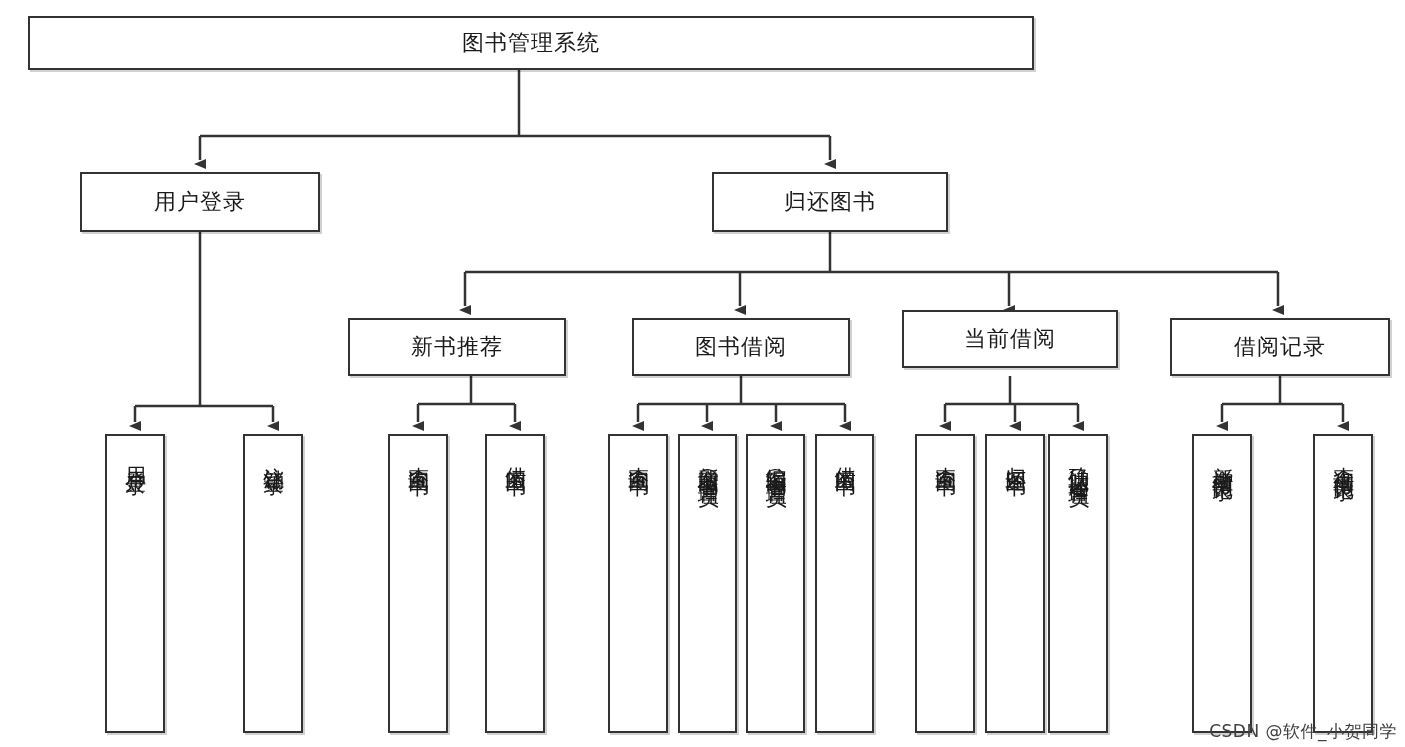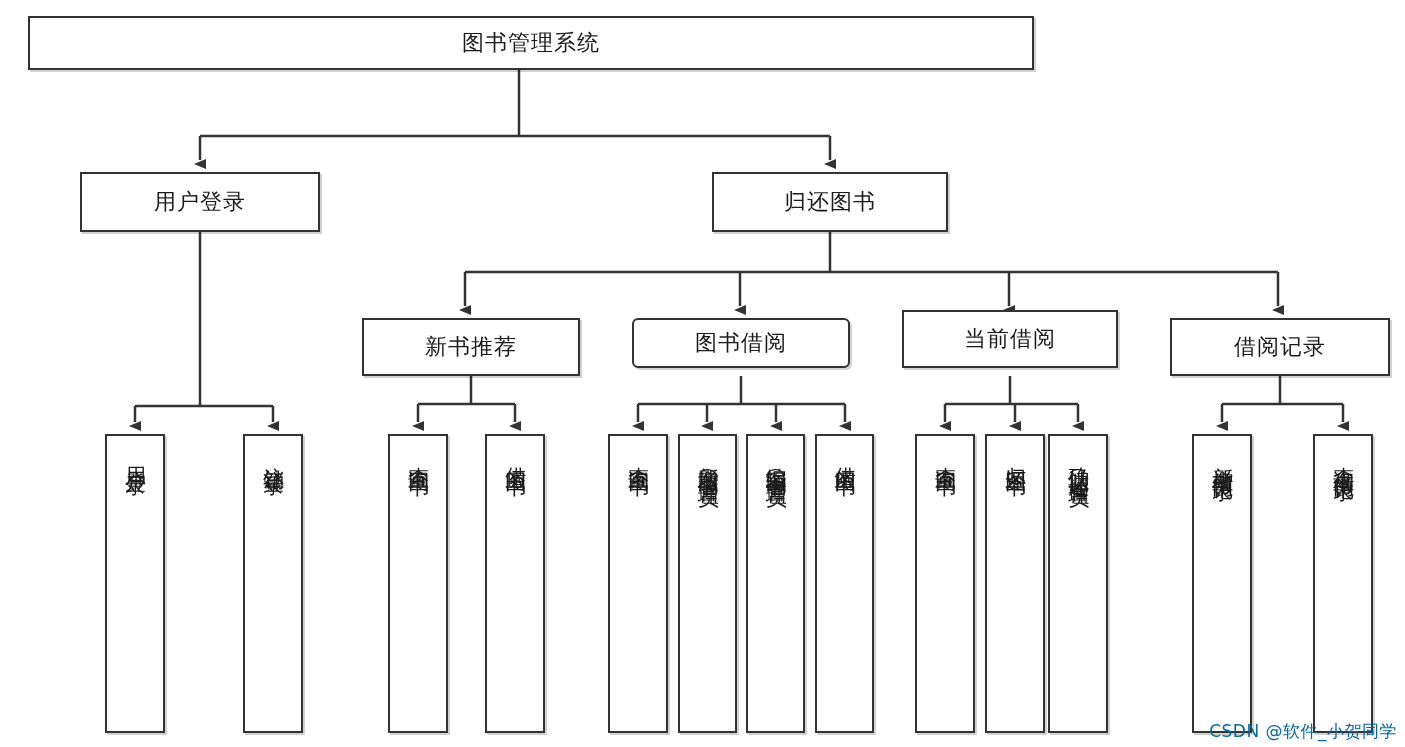--- a/index.html
+++ b/index.html
@@ -54,21 +54,21 @@
     line-height: 1.32;
     letter-spacing: 3px;
     text-align: left;
     white-space: nowrap;
   }
   .watermark {
     position: absolute;
     right: 8px;
     bottom: 4px;
     font-size: 17px;
-    color: #0369a1;
+    color: #404040;
     letter-spacing: 0.5px;
     white-space: nowrap;
   }
 </style>
 </head>
 <body>
 
 <div id="canvas">
 
   <svg class="connectors" viewBox="0 0 1405 747">
@@ -125,24 +125,24 @@
     <span>图书管理系统</span>
   </div>
 
   <div class="node horizontal" style="left:80px; top:172px; width:240px; height:60px;">
     <span>用户登录</span>
   </div>
   <div class="node horizontal" style="left:712px; top:172px; width:236px; height:60px;">
     <span>归还图书</span>
   </div>
 
-  <div class="node horizontal" style="left:362px; top:318px; width:218px; height:58px;">
+  <div class="node horizontal" style="left:348px; top:318px; width:218px; height:58px;">
     <span>新书推荐</span>
   </div>
-  <div class="node horizontal" style="left:632px; top:318px; width:218px; height:50px;border-radius:6px;">
+  <div class="node horizontal" style="left:632px; top:318px; width:218px; height:58px;">
     <span>图书借阅</span>
   </div>
   <div class="node horizontal" style="left:902px; top:310px; width:216px; height:58px;">
     <span>当前借阅</span>
   </div>
   <div class="node horizontal" style="left:1170px; top:318px; width:220px; height:58px;">
     <span>借阅记录</span>
   </div>
 
   <div class="node vertical" style="left:105px; top:434px; width:60px; height:299px;">

